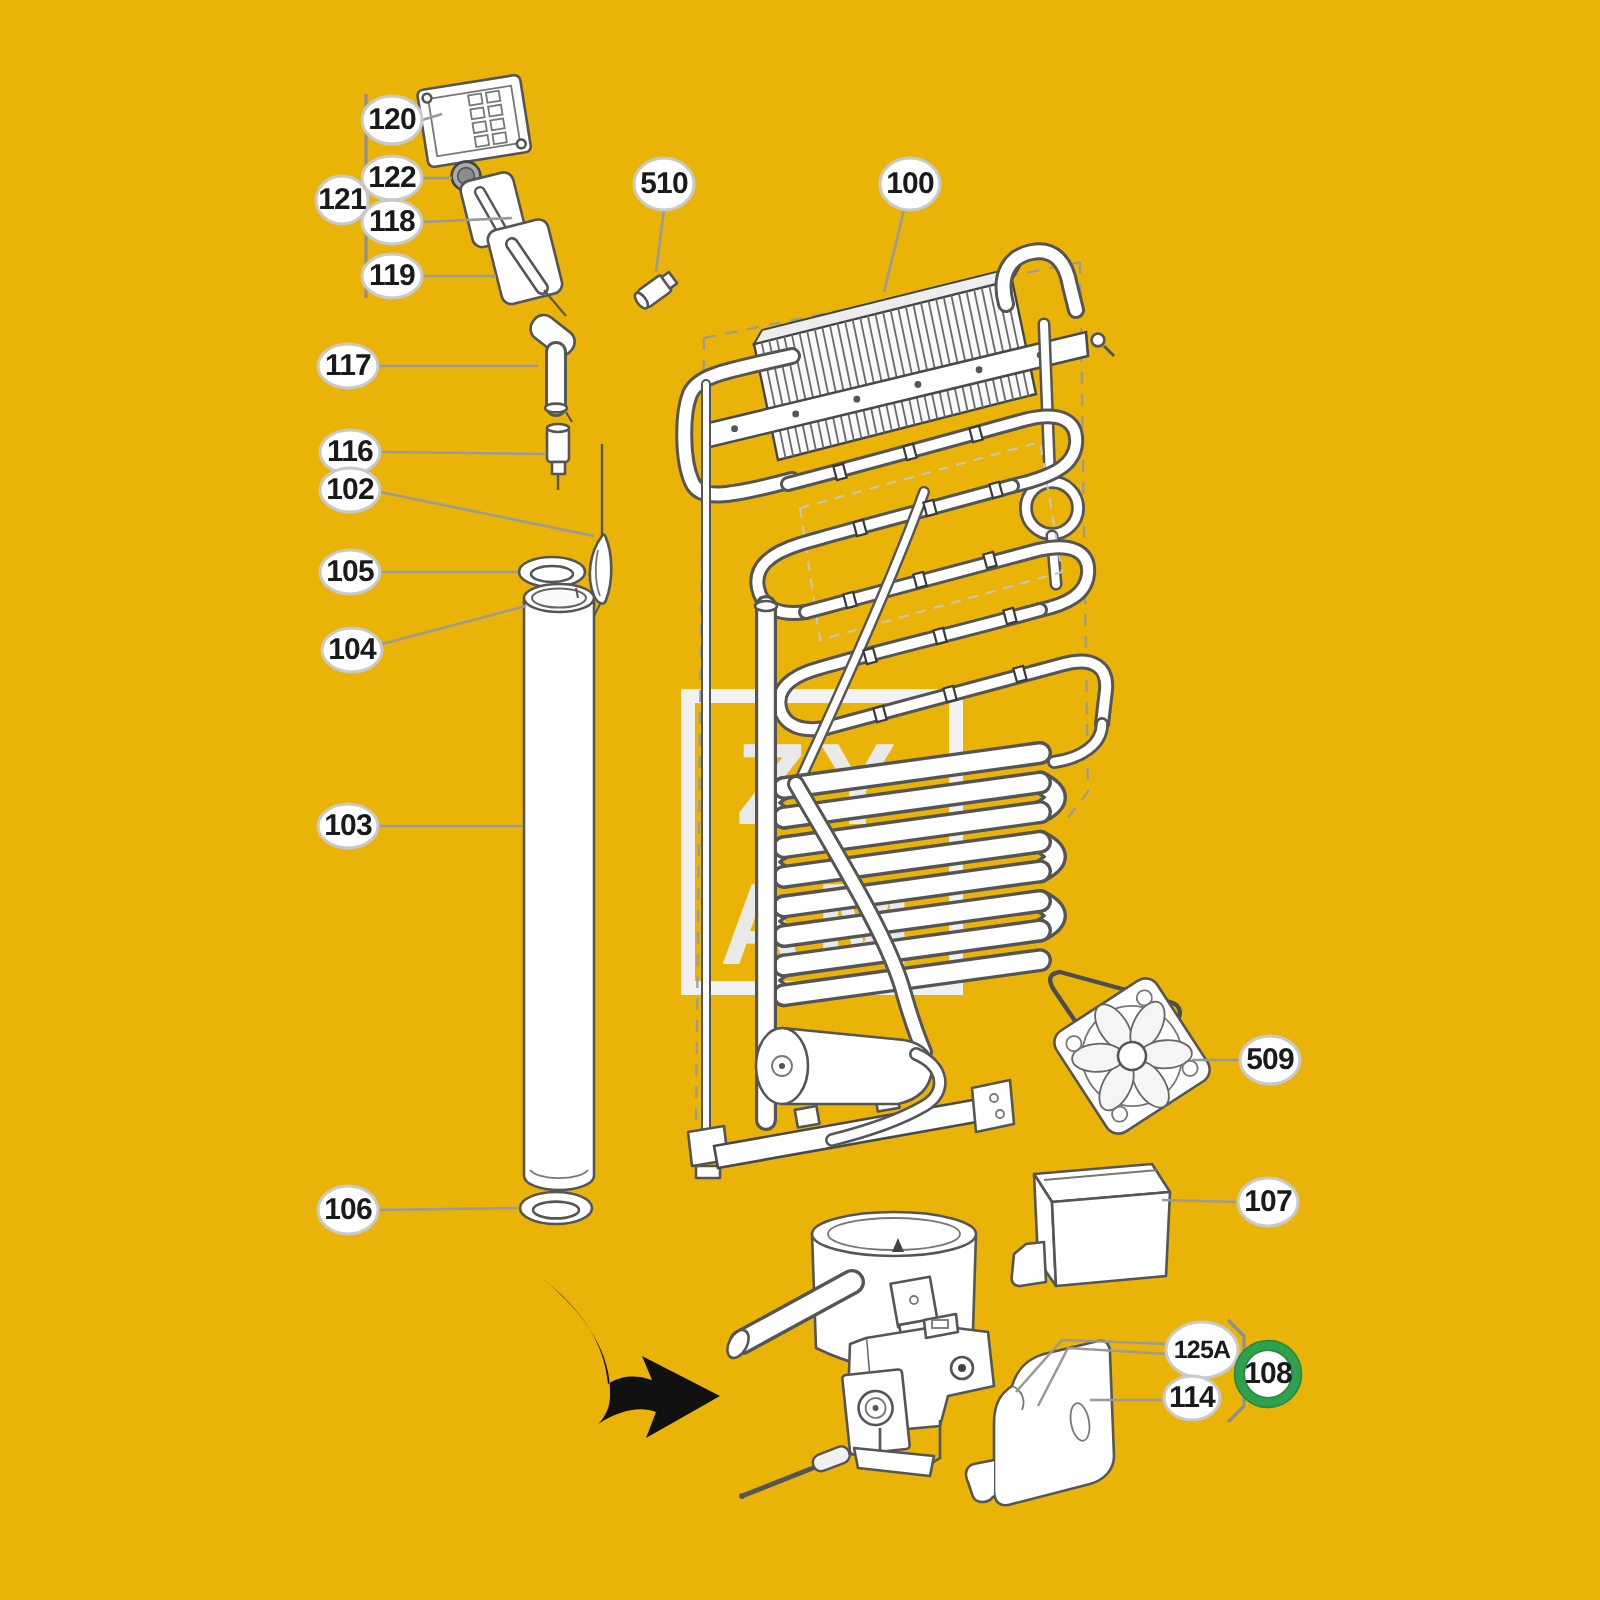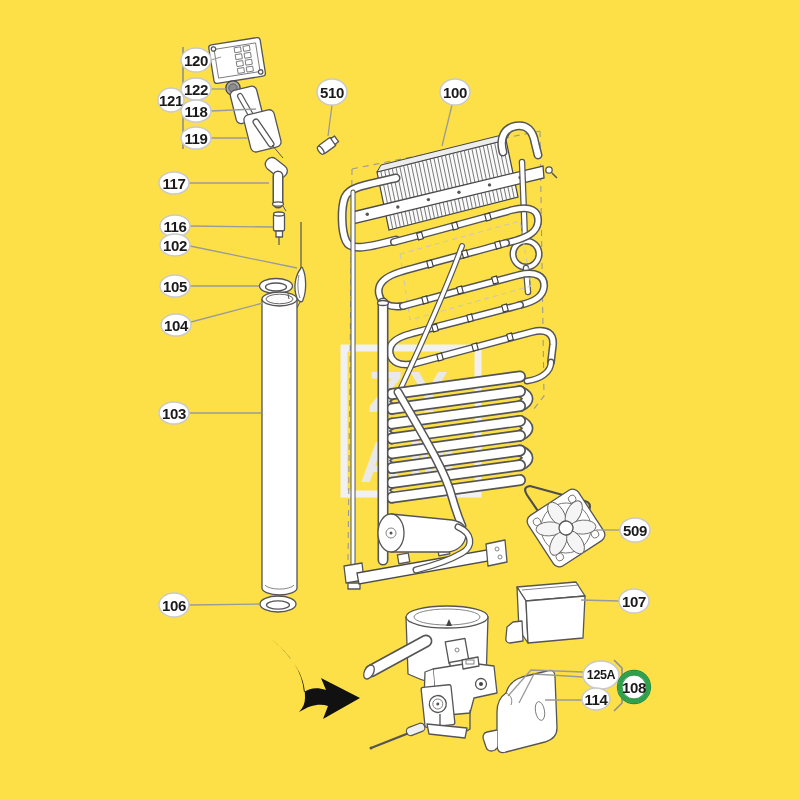--- a/index.html
+++ b/index.html
@@ -1,16 +1,16 @@
 <!DOCTYPE html>
 <html><head>
 <meta charset="utf-8">
 <style>
   html,body{margin:0;padding:0;background:#fff}
-  .stage{position:relative;width:800px;height:800px;background:#fde047;overflow:hidden;
+  .stage{position:relative;width:800px;height:800px;background:#eab308;overflow:hidden;
          font-family:"Liberation Sans",sans-serif}
   svg{display:block}
   .o{fill:none;stroke:#555;stroke-linecap:round;stroke-linejoin:round}
   .i{fill:none;stroke:#fff;stroke-linecap:round;stroke-linejoin:round}
   .sk{fill:#fff;stroke:#555;stroke-width:1.3;stroke-linejoin:round}
   .sk2{fill:none;stroke:#777;stroke-width:0.9}
   .fin{stroke:#6a6a6a;stroke-width:0.9}
   .dash{fill:none;stroke:#9a9a9a;stroke-width:1.1;stroke-dasharray:6 5}
   .dash2{fill:none;stroke:#c6c6c6;stroke-width:1;stroke-dasharray:5 4}
   .leader{fill:none;stroke:#9a9a9a;stroke-width:1.3}

